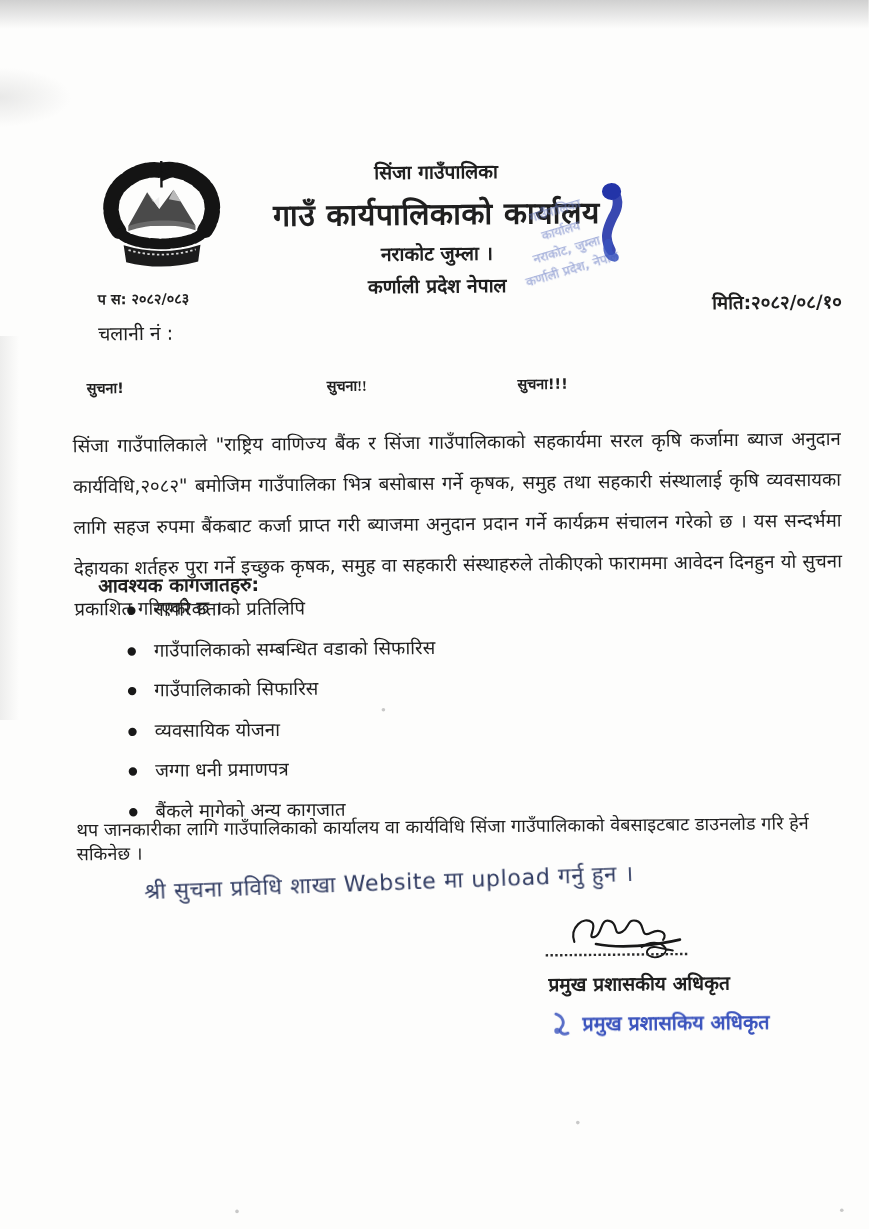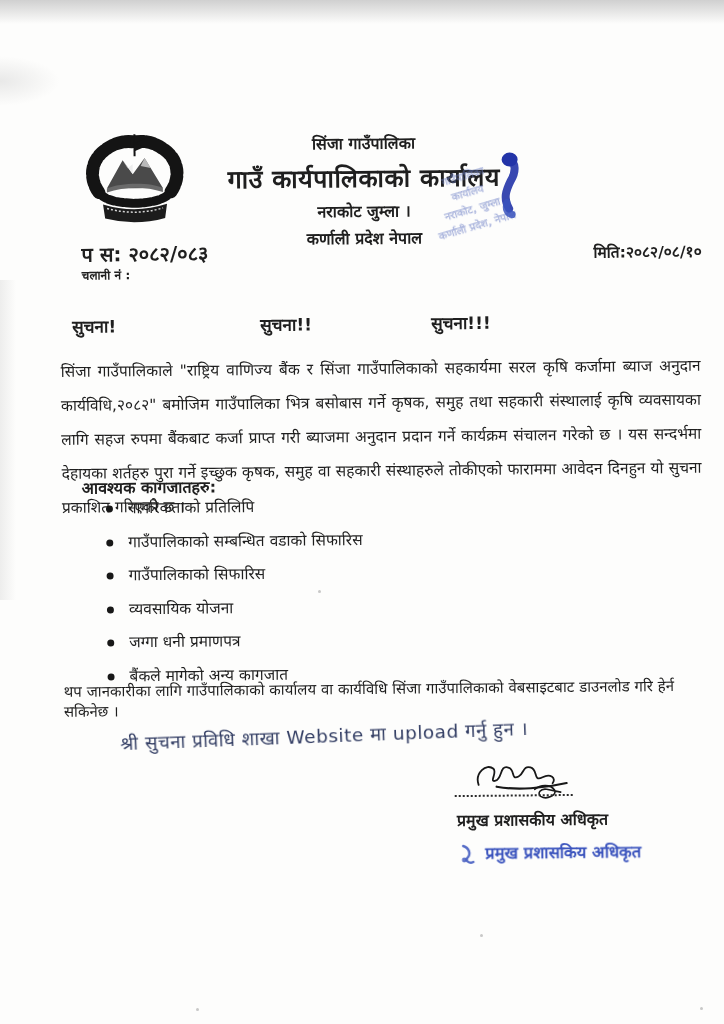--- a/index.html
+++ b/index.html
@@ -28,28 +28,28 @@
   .lh-office{font-size:25px;font-weight:700;letter-spacing:.5px;margin-bottom:6px;}
   .lh-addr{font-size:16px;font-weight:700;margin-bottom:5px;}
   .lh-prov{font-size:16px;font-weight:700;}
 
   .faint-stamp{position:absolute;left:398px;top:168px;width:150px;
     transform:rotate(-16deg);color:rgba(108,126,196,.55);
     font-size:10.5px;font-weight:700;line-height:17px;text-align:center;
     filter:blur(.4px);}
   .ink-mark{position:absolute;left:488px;top:152px;}
 
-  .refno{position:absolute;left:84px;top:238px;font-size:20px;font-weight:700;}
+  .refno{position:absolute;left:84px;top:238px;font-size:12px;font-weight:700;}
   .letter-date{position:absolute;left:596px;top:243px;font-size:15.5px;font-weight:700;white-space:nowrap;}
-  .chalani{position:absolute;left:84px;top:264px;font-size:12px;font-weight:700;}
+  .chalani{position:absolute;left:84px;top:264px;font-size:16px;font-weight:400;}
 
   .notice-row{position:absolute;left:74px;top:312px;width:560px;}
-  .notice-row span{position:absolute;font-size:17px;font-weight:700;}
+  .notice-row span{position:absolute;font-size:12px;font-weight:700;}
   .notice-1{left:0;}
-  .notice-2{left:188px;}
+  .notice-2{left:200px;font-family:Liberation Serif, serif;}
   .notice-3{left:359px;}
 
   .body-par{position:absolute;left:62px;top:352px;width:640px;
     font-size:15.5px;line-height:34px;text-align:justify;font-weight:500;margin:0;}
 
   .req-head{position:absolute;left:82px;top:474px;font-size:16px;font-weight:700;}
   .req-list{position:absolute;left:128px;top:496px;margin:0;padding:0;list-style:none;}
   .req-list li{position:relative;font-size:15.5px;font-weight:500;margin-bottom:12.5px;line-height:21px;}
   .req-list li .bullet{position:absolute;left:-22px;top:7px;width:7px;height:7px;border-radius:50%;background:#181818;}
 

